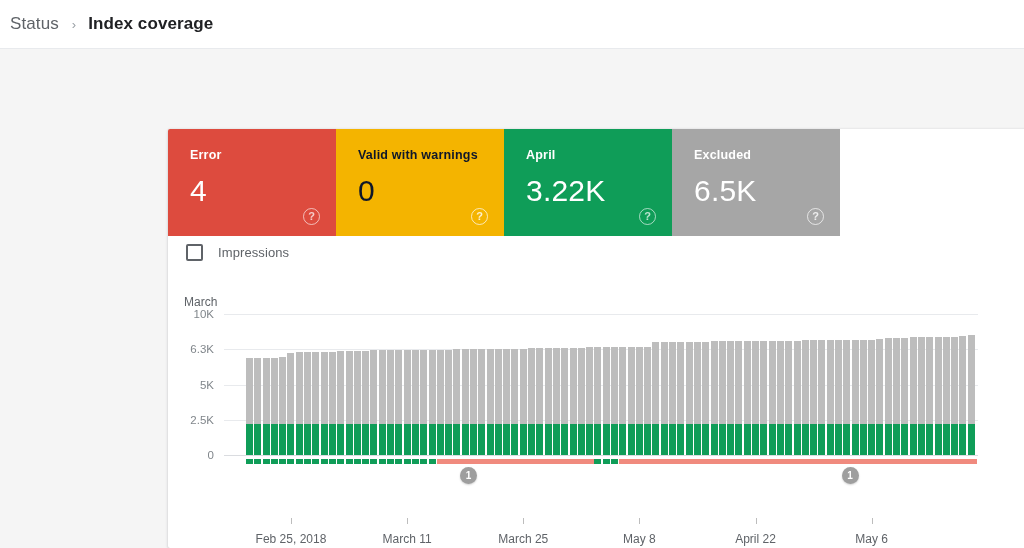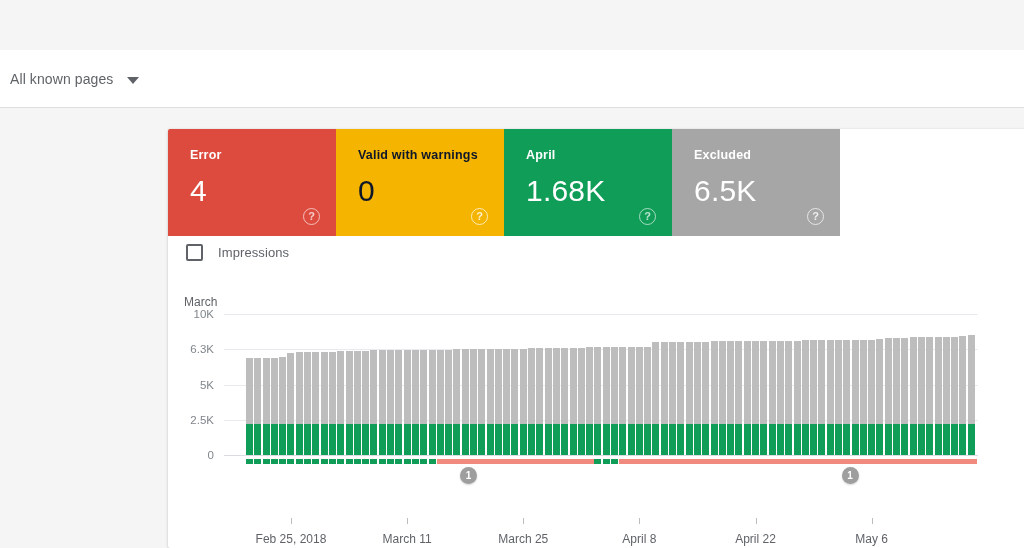--- a/index.html
+++ b/index.html
@@ -111,44 +111,43 @@
   .xlab{
     position:absolute;top:14px;font-size:12px;color:#5f6368;
     transform:translateX(-50%);white-space:nowrap;
   }
 </style>
 </head>
 <body>
 
 <div class="app">
 
-
-  <div class="filterbar">
-    <div style="display:flex;align-items:center;cursor:pointer;">
-      <span class="filter-label">All known pages</span>
-      <span class="caret"></span>
-    </div>
+  <div class="topbar">
+    <span class="crumb">Status</span>
+    <span class="crumb-sep">›</span>
+    <span class="crumb-current">Index coverage</span>
   </div>
+
 
   <div class="panel">
 
     <div class="cards">
       <div class="card error">
         <div class="c-label">Error</div>
         <div class="c-value">4</div>
         <div class="help">?</div>
       </div>
       <div class="card warn">
         <div class="c-label">Valid with warnings</div>
         <div class="c-value">0</div>
         <div class="help">?</div>
       </div>
       <div class="card valid">
         <div class="c-label">April</div>
-        <div class="c-value">1.68K</div>
+        <div class="c-value">3.22K</div>
         <div class="help">?</div>
       </div>
       <div class="card excluded">
         <div class="c-label">Excluded</div>
         <div class="c-value">6.5K</div>
         <div class="help">?</div>
       </div>
     </div>
 
     <div class="legendrow">
@@ -622,21 +621,21 @@
             <div class="badge" style="left: 673.502px; top: 153px;">1</div>
           </div>
         <div class="xaxis" id="xaxis">
             <div class="xtick" style="left: 122.977px;"></div>
             <div class="xlab" style="left: 122.977px;">Feb 25, 2018</div>
             <div class="xtick" style="left: 239.114px;"></div>
             <div class="xlab" style="left: 239.114px;">March 11</div>
             <div class="xtick" style="left: 355.25px;"></div>
             <div class="xlab" style="left: 355.25px;">March 25</div>
             <div class="xtick" style="left: 471.386px;"></div>
-            <div class="xlab" style="left: 471.386px;">April 8</div>
+            <div class="xlab" style="left: 471.386px;">May 8</div>
             <div class="xtick" style="left: 587.523px;"></div>
             <div class="xlab" style="left: 587.523px;">April 22</div>
             <div class="xtick" style="left: 703.659px;"></div>
             <div class="xlab" style="left: 703.659px;">May 6</div>
           </div>
       </div>
     </div>
 
   </div>
 </div>

